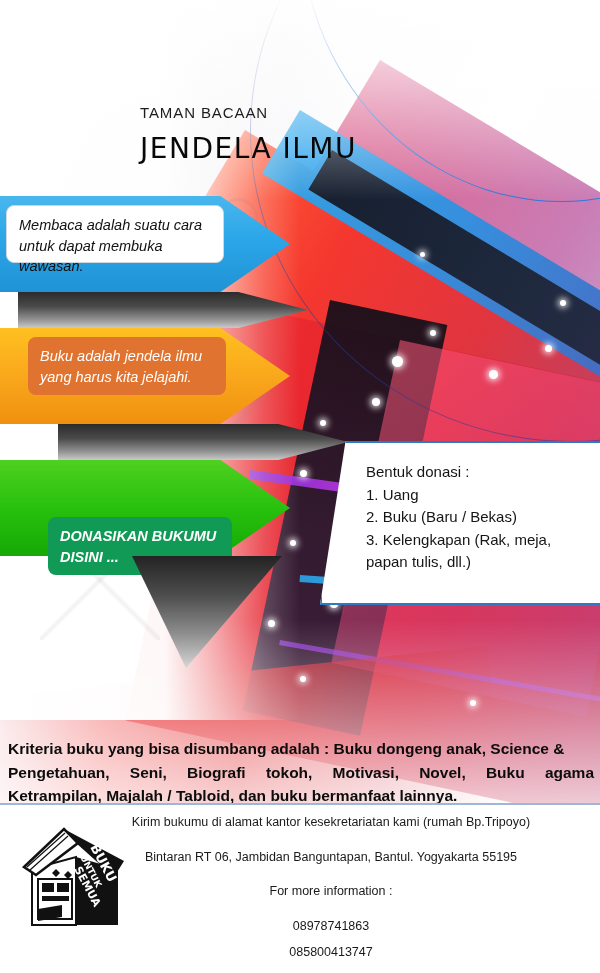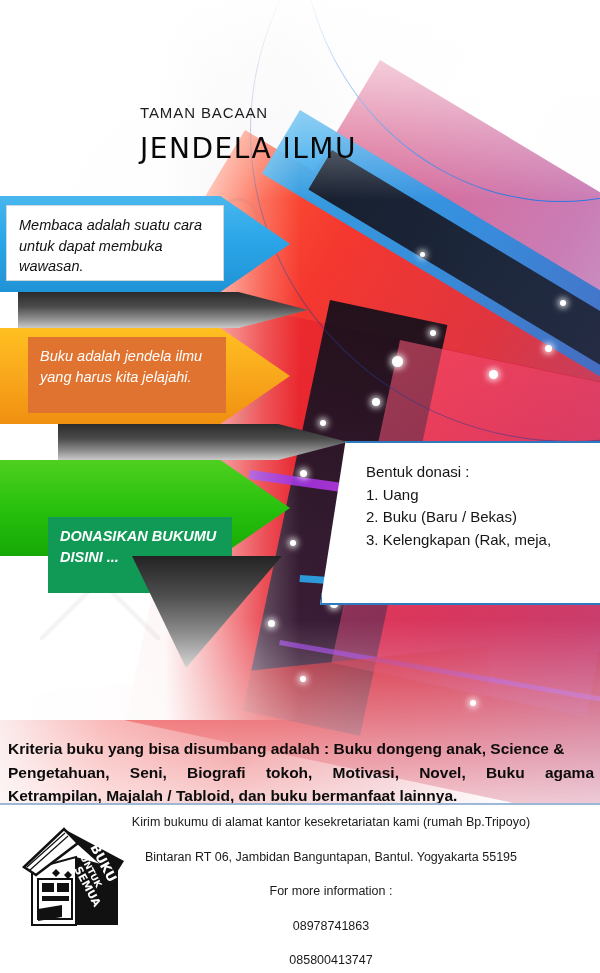--- a/index.html
+++ b/index.html
@@ -132,23 +132,23 @@
   .stack{position:absolute;left:0;top:196px;width:300px;z-index:35;}
   .chev{position:relative;width:290px;height:96px;}
   .chev .shape{
     position:absolute;inset:0;
     clip-path:polygon(0 0, 76% 0, 100% 50%, 76% 100%, 0 100%);
   }
   .chev-blue .shape{background:linear-gradient(180deg,#49b7ee 0%,#2ba6e8 45%,#1f93d6 100%);}
   .chev-orange .shape{background:linear-gradient(180deg,#ffc020 0%,#f9a81c 50%,#f09010 100%);}
   .chev-green .shape{background:linear-gradient(180deg,#4fd020 0%,#28c10d 50%,#16a806 100%);}
   .chev .inner{
-    position:absolute;left:8px;top:9px;width:215px;height:76px;
+    position:absolute;left:8px;top:9px;width:215px;height:58px;
     box-sizing:border-box;padding:9px 12px;
-    font-style:italic;font-size:14.5px;line-height:1.42;
+    font-style:italic;font-size:14.5px;line-height:1.42;border-radius:8px;
   }
   .chev-blue .inner{background:#ffffff;color:#111;border:1px solid #cfd6dc;left:6px;width:218px;}
   .chev-orange .inner{background:#e0732f;color:#ffffff;left:28px;width:198px;}
   .chev-green .inner{background:#109a56;color:#ffffff;left:48px;width:184px;}
   .chev-green .inner{font-weight:700;font-style:italic;margin-top:48px;}
 
   .sep{position:relative;width:290px;height:36px;}
   .sep .shape{
     position:absolute;inset:0;
     background:linear-gradient(180deg,#2b2b2b 0%,#4a4a4a 40%,#8f8f8f 75%,#c9c9c9 100%);
@@ -201,21 +201,21 @@
   }
   .footer-lines{
     position:absolute;left:96px;top:4px;width:470px;text-align:center;
     font-size:12.5px;color:#1a1a1a;line-height:1;
   }
   .fl{margin-top:0;}
   .fl1{margin-top:7px;}
   .fl2{margin-top:22px;}
   .fl3{margin-top:22px;}
   .fl4{margin-top:22px;}
-  .fl5{margin-top:22px;}
+  .fl5{margin-top:14px;}
 
   
   .logo{position:absolute;left:18px;top:12px;width:116px;height:112px;}
 </style>
 </head>
 <body>
 
 <div class="poster">
 
   <div class="bg-art">
@@ -302,20 +302,21 @@
     </div>
   </div>
 
 
   <div class="donate-card">
     <div class="donate-inner">
       <div>Bentuk donasi :</div>
       <div>1. Uang</div>
       <div>2. Buku (Baru / Bekas)</div>
       <div>3. Kelengkapan (Rak, meja,</div>
+      <div>papan tulis, dll.)</div>
     </div>
   </div>
 
   <div class="criteria">
     <div>Kriteria buku yang bisa disumbang adalah : Buku dongeng anak, Science &amp;</div>
     <div style="text-align:justify;text-align-last:justify;">Pengetahuan, Seni, Biografi tokoh, Motivasi, Novel, Buku agama</div>
     <div class="last">Ketrampilan, Majalah / Tabloid, dan buku bermanfaat lainnya.</div>
   </div>
 
   <div class="footer-rule"></div>

